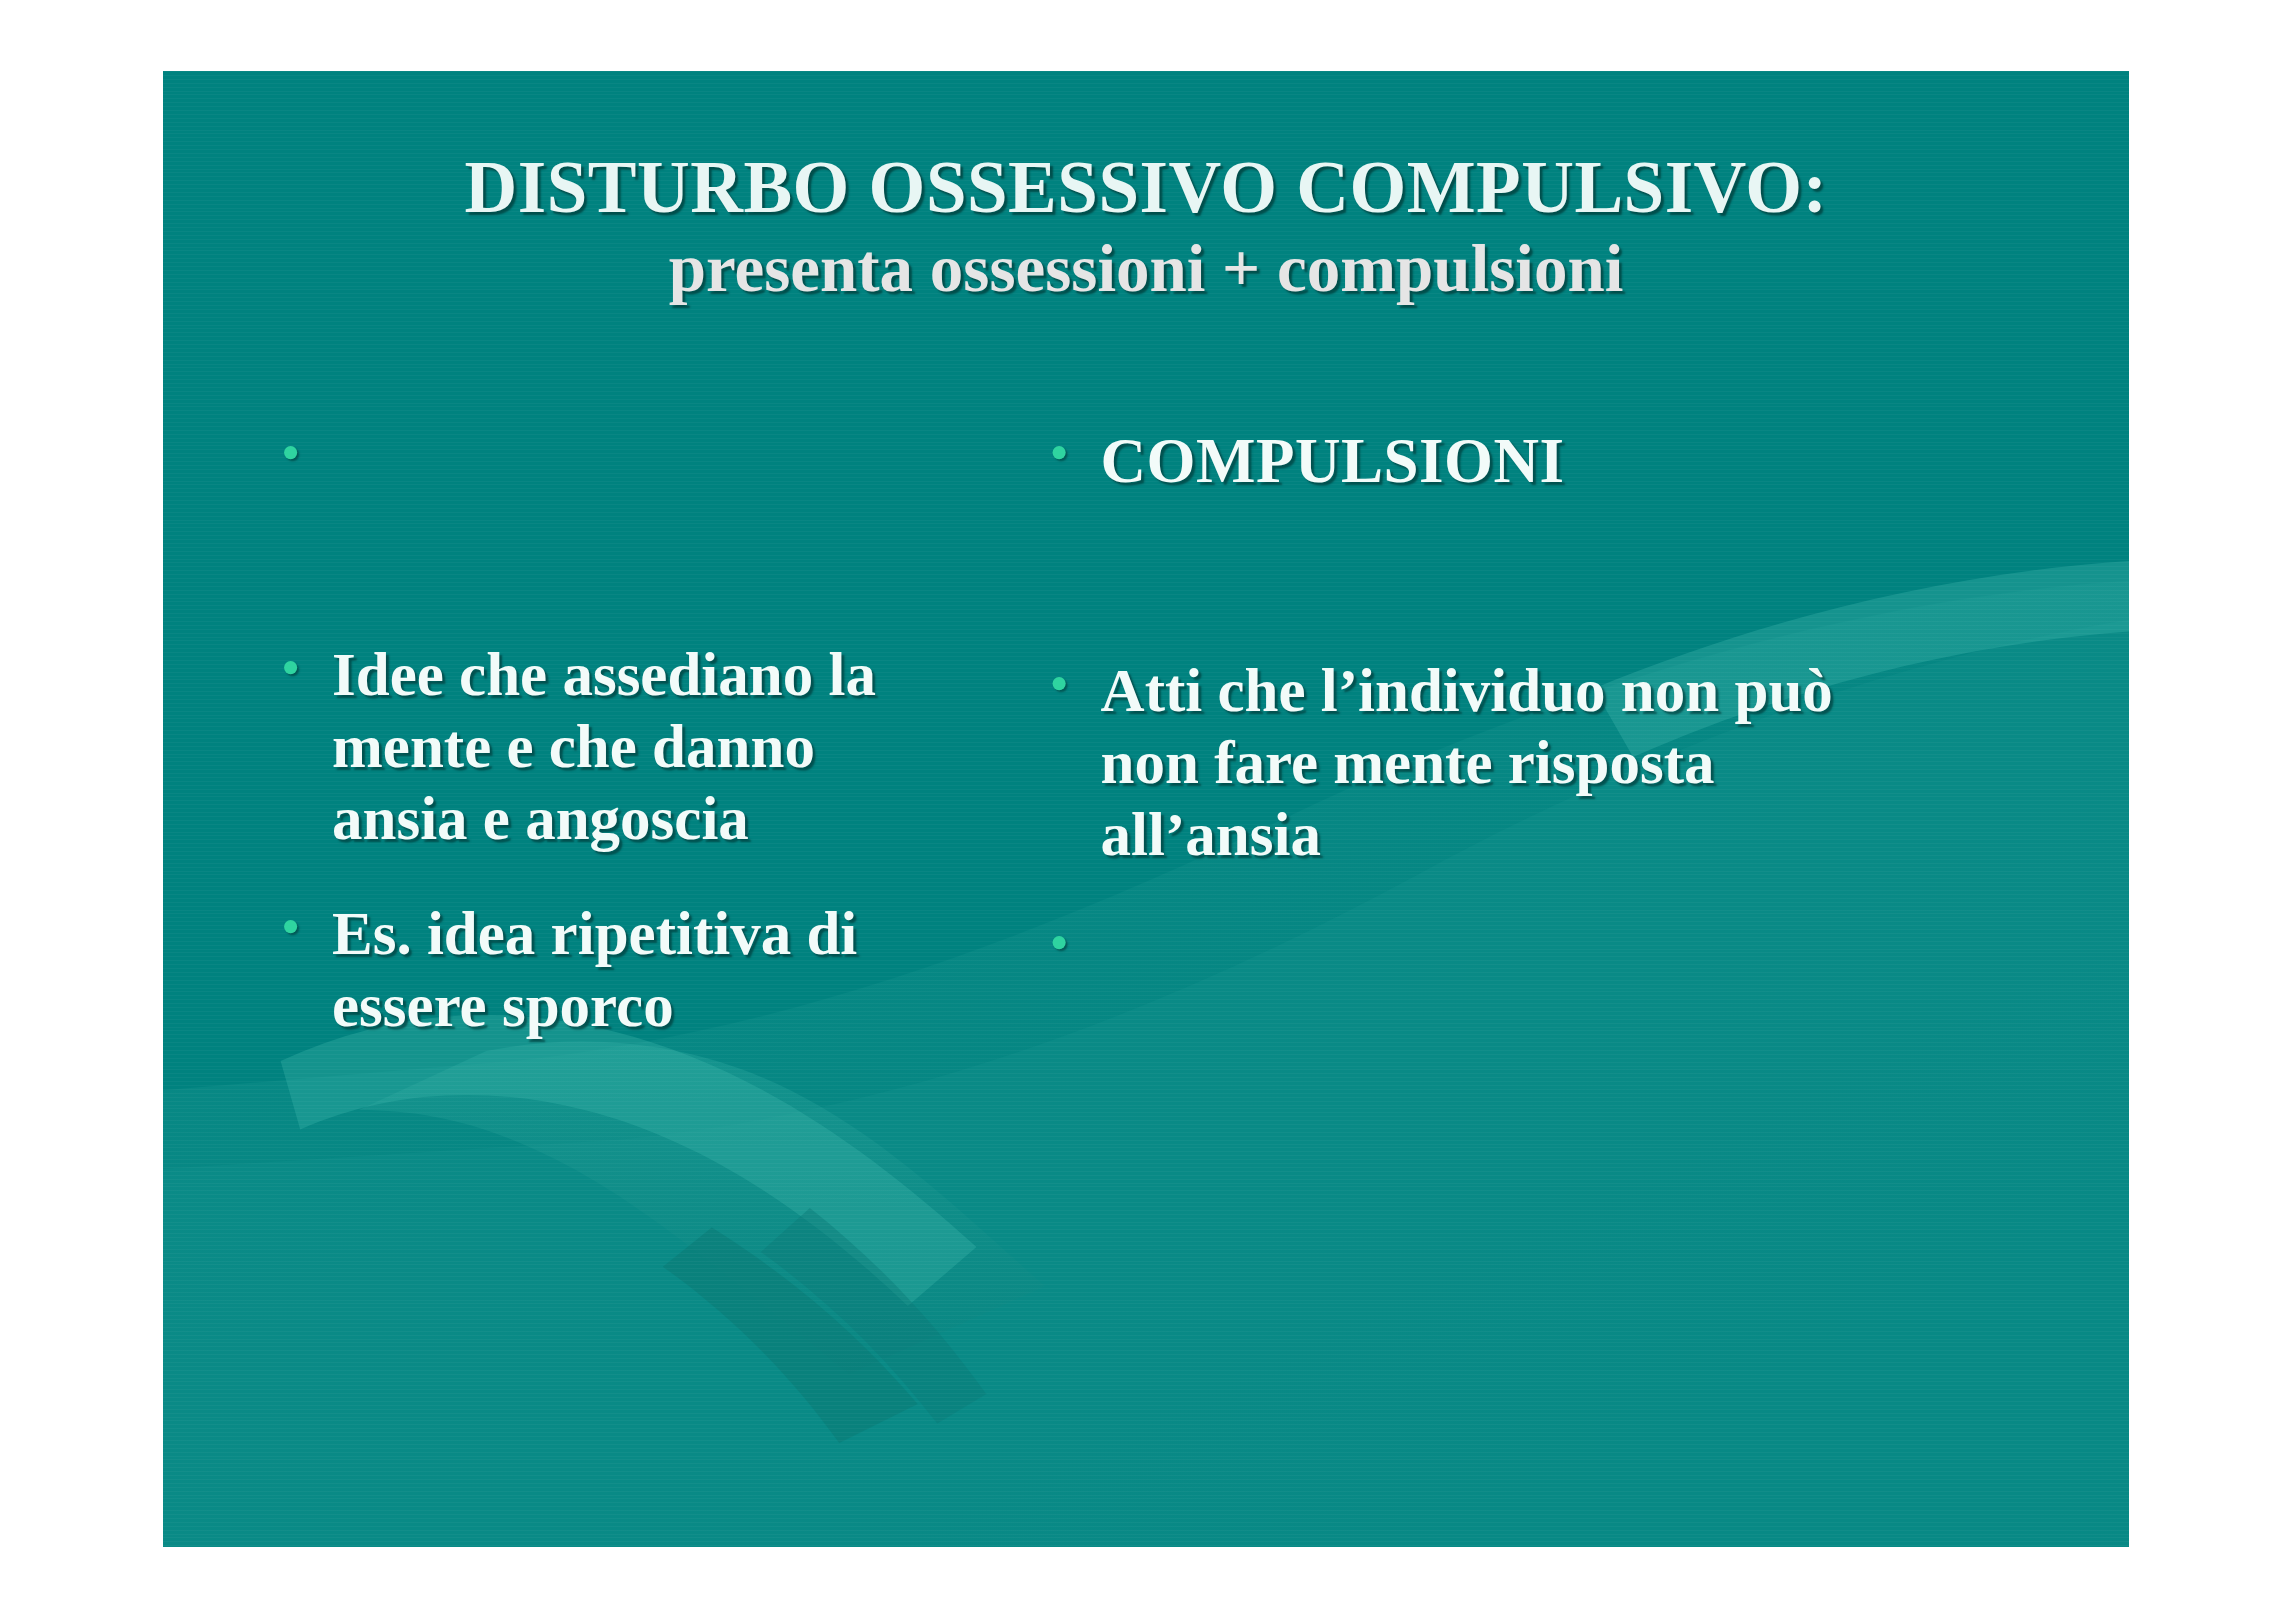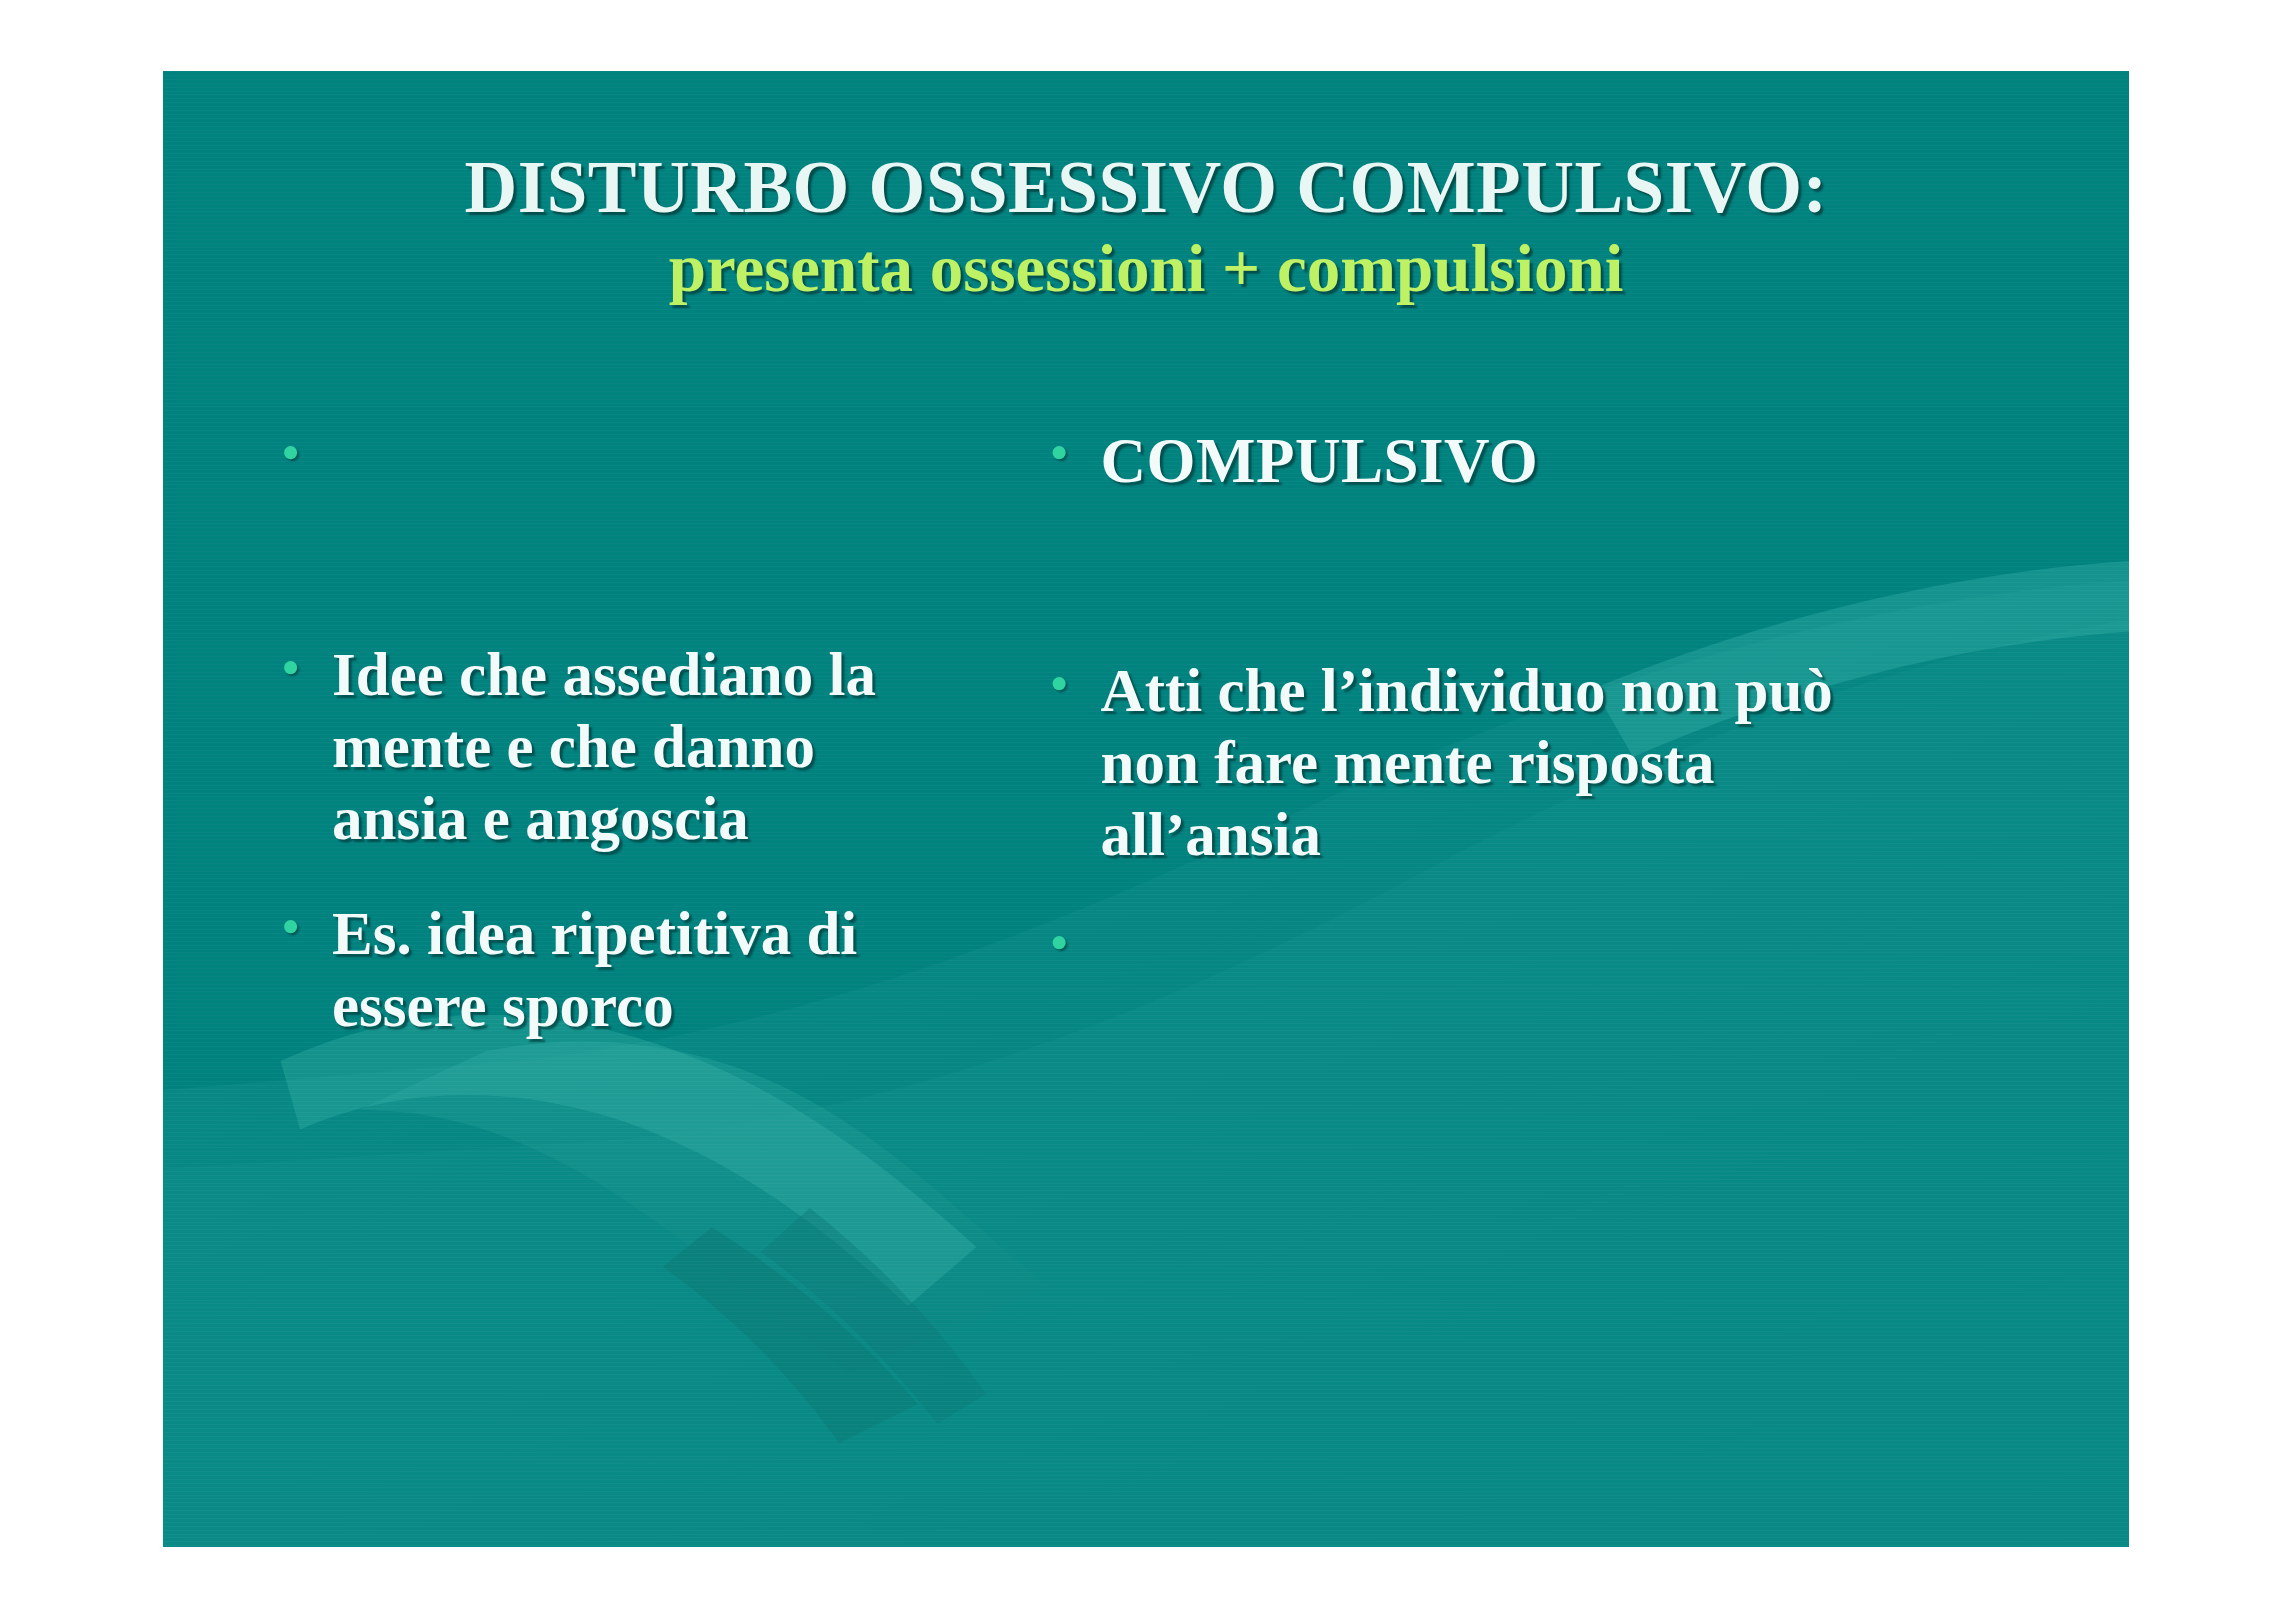--- a/index.html
+++ b/index.html
@@ -69,21 +69,21 @@
     font-size: 73px;
     font-weight: bold;
     color: #e8f6f4;
     letter-spacing: 0.5px;
     line-height: 1.12;
     text-shadow: 2.9px 2.9px 2px rgba(0,60,58,0.75);
   }
   .title-line2 {
     font-size: 67px;
     font-weight: bold;
-    color: #bef264;
+    color: #e5e5e5;
     line-height: 1.18;
     text-shadow: 2.9px 2.9px 2px rgba(0,60,58,0.75);
   }
 
   .columns {
     position: absolute;
     left: 0;
     top: 353px;
     width: 100%;
     display: flex;
@@ -177,21 +177,21 @@
           </div>
           <div class="bullet-row">
             <span class="bullet-dot">•</span>
             <span class="bullet-text" style="max-width:608px">Es. idea ripetitiva di essere sporco</span>
           </div>
         </div>
 
         <div class="col col-right">
           <div class="bullet-row heading-row">
             <span class="bullet-dot">•</span>
-            <span class="bullet-text">COMPULSIVO</span>
+            <span class="bullet-text">COMPULSIONI</span>
           </div>
           <div class="bullet-row gap-after">
             <span class="bullet-dot">•</span>
             <span class="bullet-text" style="max-width:774px">Atti che l’individuo non può non fare mente risposta all’ansia</span>
           </div>
           <div class="bullet-row">
             <span class="bullet-dot">•</span>
           </div>
         </div>
 

